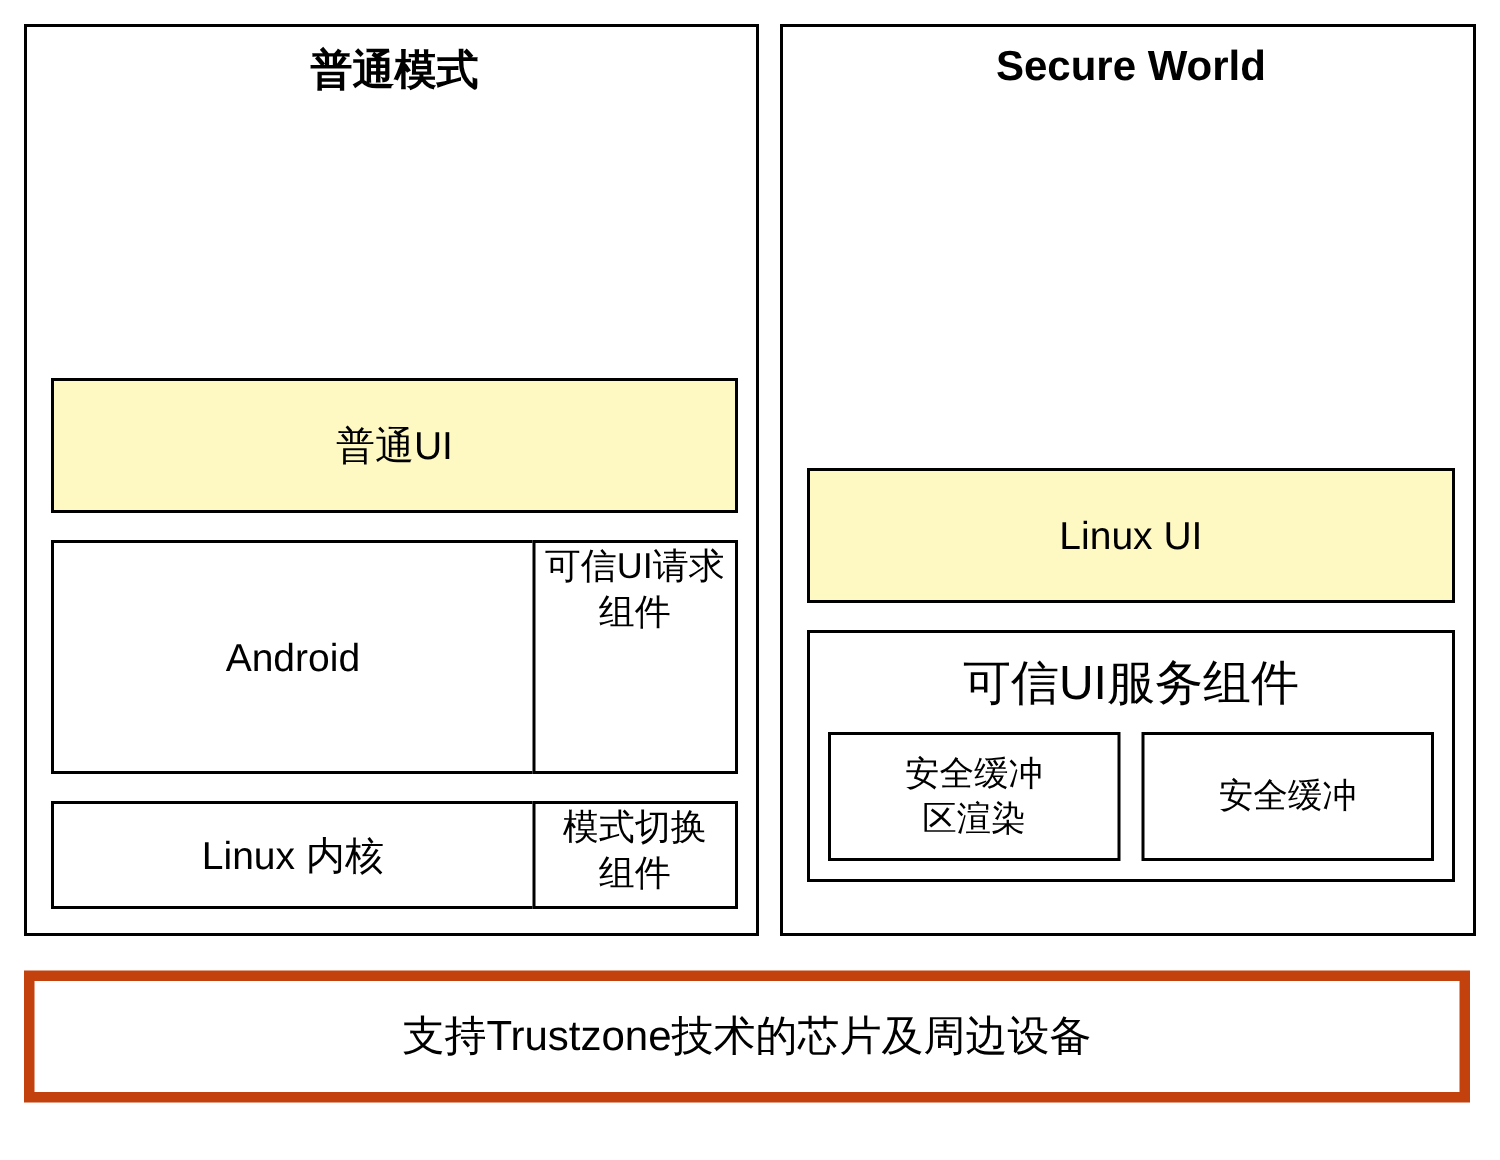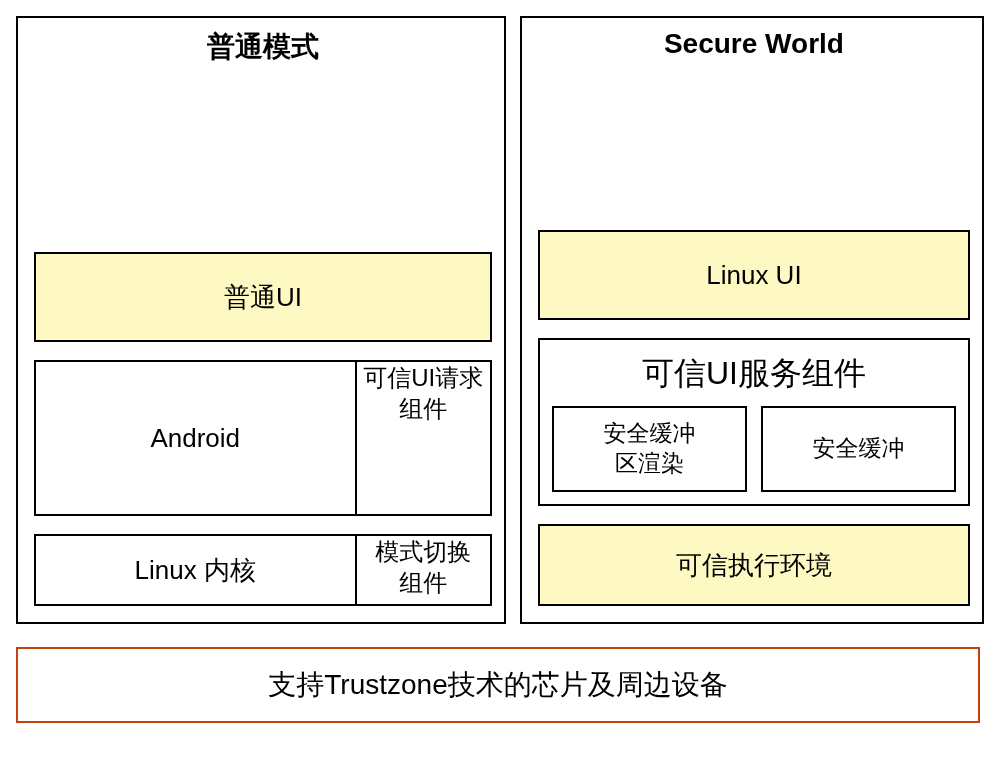--- a/index.html
+++ b/index.html
@@ -101,22 +101,22 @@
     align-items: center;
     justify-content: center;
     font-size: 23px;
     text-align: center;
     line-height: 1.3;
   }
   .tee-block {
     height: 82px;
   }
   .hw-bar {
-    border: 2px solid #c2410c;
-    height: 76px;
+    border: 7px solid #c2410c;
+    height: 88px;
     display: flex;
     align-items: center;
     justify-content: center;
     font-size: 28px;
     width: 964px;
     margin-top: 23px;
   }
 </style>
 </head>
 <body>
@@ -152,20 +152,19 @@
       <div class="trusted-service">
         <div class="trusted-service-title">可信UI服务组件</div>
         <div class="trusted-sub-row">
           <div class="sub-block">
               <span style="white-space:pre-line;">安全缓冲
 区渲染</span>
             </div>
           <div class="sub-block">安全缓冲</div>
         </div>
       </div>
-      <div class="block tee-block">可信执行环境</div>
     </div>
 
   </div>
 
   <div class="hw-bar">支持Trustzone技术的芯片及周边设备</div>
 
 </div>
 
 </body></html>

